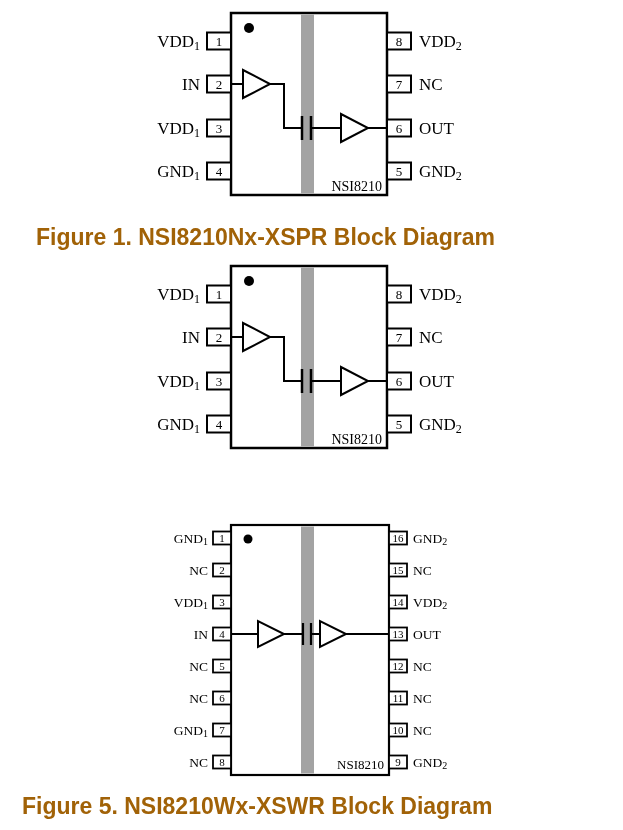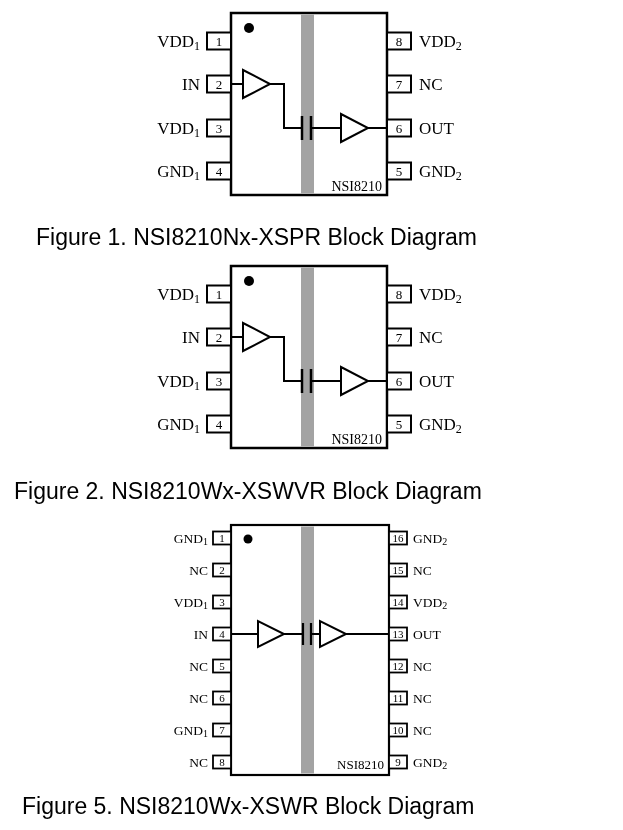--- a/index.html
+++ b/index.html
@@ -1,20 +1,20 @@
 <!DOCTYPE html>
 <html><head>
 <meta charset="utf-8">
 <style>
   html,body{margin:0;padding:0;background:#fff;}
   .page{position:relative;width:623px;height:830px;background:#fff;overflow:hidden;
         font-family:"Liberation Serif",serif;color:#000;}
   .fig{position:absolute;left:0;}
   .caption{position:absolute;font-family:"Liberation Sans",sans-serif;font-size:23px;
-           font-weight:normal;color:#000000;white-space:nowrap;}
+           font-weight:bold;color:#a16207;white-space:nowrap;}
   
   .chipbody{fill:#fff;stroke:#000;stroke-width:2.5;}
   .chipbody-sm{stroke-width:2.2;}
   .isobar{stroke:none;}
   .pinbox{fill:#fff;stroke:#000;stroke-width:2;}
   .pinbox-sm{stroke-width:1.8;}
   .buf{fill:#fff;stroke:#000;stroke-width:2;stroke-linejoin:miter;}
   .wire{fill:none;stroke:#000;stroke-width:2;}
   .wire-sm{stroke-width:1.8;}
   .plates{fill:none;stroke:#000;stroke-width:2.5;}
@@ -143,21 +143,20 @@
 
     <g>
       <path class="wire" d="M231 84 H243 M270 84 H284 V128 H302 M311 128 H341 M368 128 H387"></path>
       <polygon class="buf" points="243,70 243,98 270,84"></polygon>
       <path class="plates" d="M302 116 V140 M311 116 V140"></path>
       <polygon class="buf" points="341,114 341,142 368,128"></polygon>
     </g>
 
     <text class="chip-label" x="382" y="191">NSI8210</text>
   </svg>
-  <div class="caption" style="left:14px;top:478px">Figure 2. NSI8210Wx-XSWVR Block Diagram</div>
 
   <svg class="fig" style="top:518px" width="623" height="262" viewBox="0 0 623 262">
     <rect class="chipbody chipbody-sm" x="231" y="7" width="158" height="250"></rect>
     <rect class="isobar" x="301" y="8.5" width="13" height="247" fill="#a3a3a3"></rect>
     <circle class="dot" cx="248" cy="21" r="4.5"></circle>
 
     <g>
       <rect class="pinbox pinbox-sm" x="213" y="13.5" width="18" height="13"></rect>
       <text class="pin-num-sm" x="222" y="24">1</text>
       <text class="pin-label-sm" x="208" y="24.5" text-anchor="end"><tspan>GND</tspan><tspan class="sub-sm" dy="2.5">1</tspan></text>

